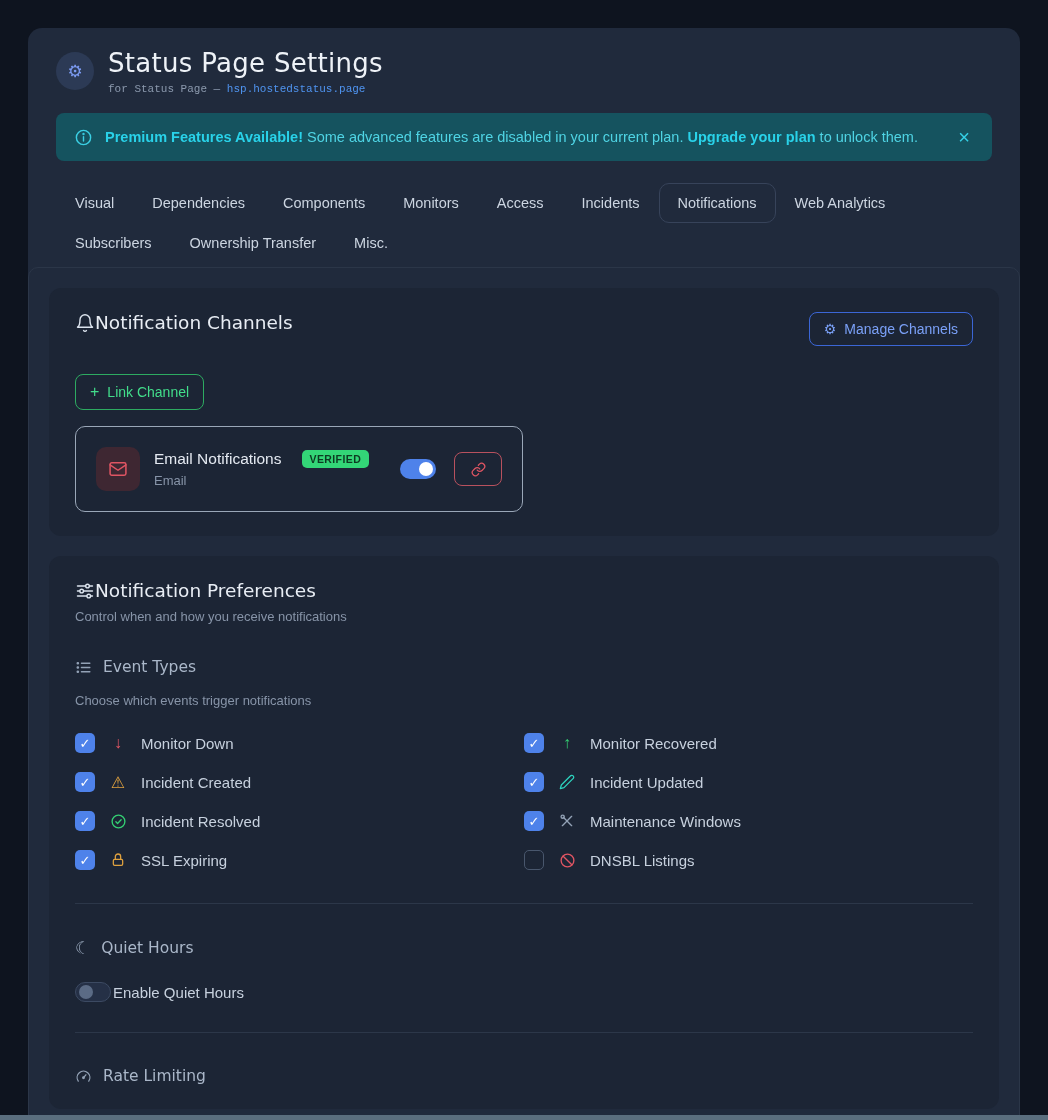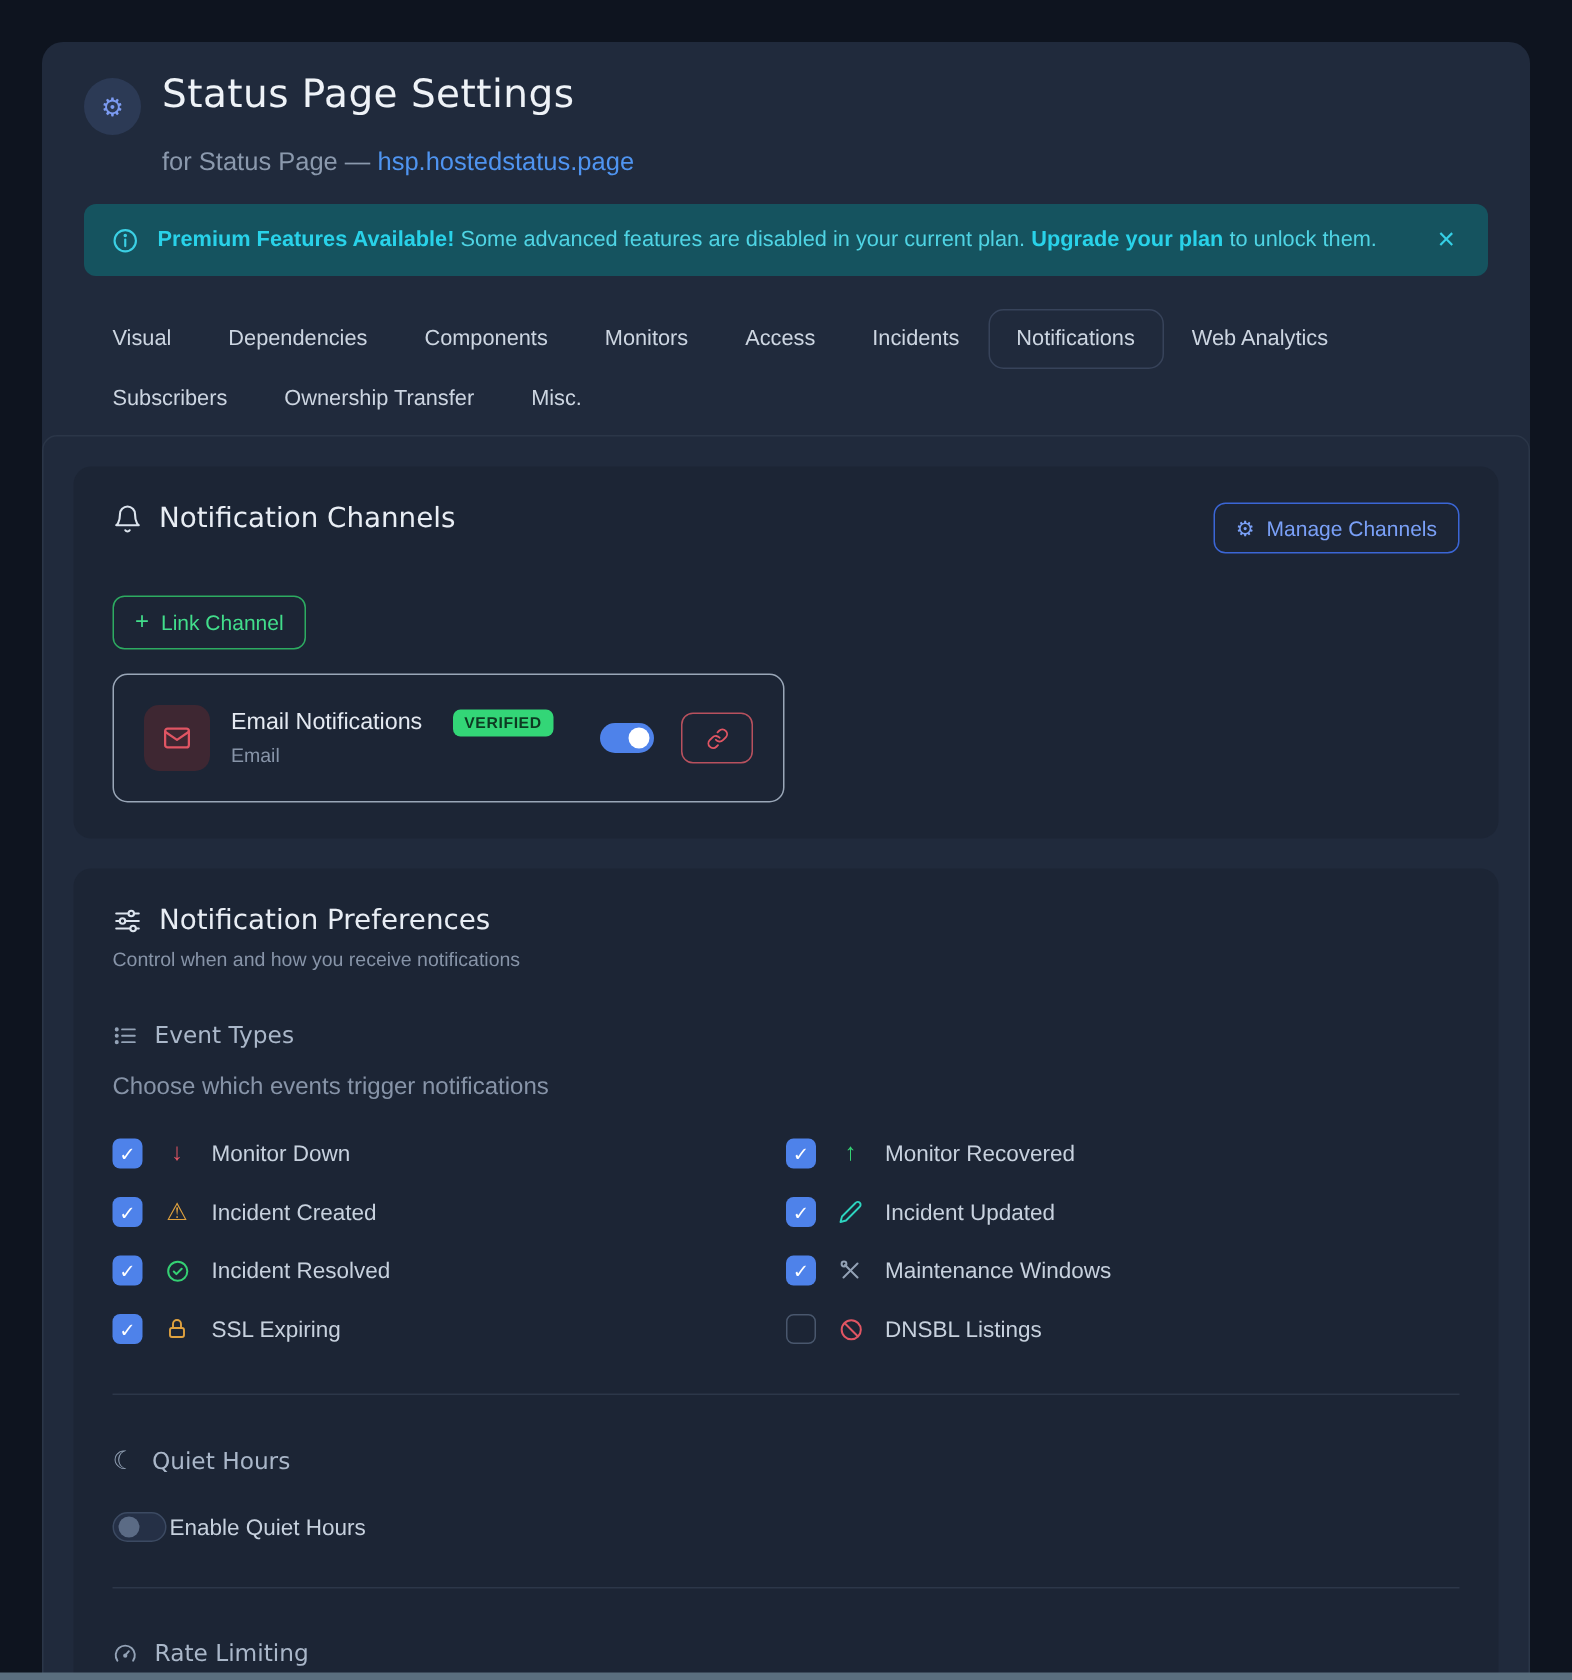--- a/index.html
+++ b/index.html
@@ -15,21 +15,21 @@
     background:#202a3c; border-radius:14px;
   }
   
   .hdr { display:flex; align-items:flex-start; gap:14px; padding:20px 28px 10px; }
   .hdr-badge {
     width:38px; height:38px; border-radius:50%; background:#2c3a55;
     display:flex; align-items:center; justify-content:center;
     color:#7c9bf2; font-size:17px; margin-top:4px;
   }
   .hdr-title { font-family:"DejaVu Sans", sans-serif; font-size:26px; font-weight:500; color:#eef2f7; letter-spacing:.3px; }
-  .hdr-sub { font-size:17px; color:#8b99ad; margin-top:20px; }
+  .hdr-sub { font-size:11px; color:#8b99ad; margin-top:5px;font-family:Liberation Mono, monospace; }
   .hdr-sub a { color:#4f94f0; text-decoration:none; }
   
   .banner {
     margin:8px 28px 0; background:#15535f; border-radius:8px;
     display:flex; align-items:center; gap:12px; padding:12px 18px;
     font-size:14.5px; color:#4fd4e4;
   }
   .banner b { color:#29d2e9; }
   .banner .spacer { flex:1; }
   .banner-close { background:none; border:none; color:#35d0e6; font-size:20px; line-height:1; cursor:pointer; padding:2px 4px; }
@@ -43,21 +43,21 @@
   .tab.active { border-color:#37435a; }
   .tabs .brk { flex-basis:100%; height:0; }
   
   .panel {
     margin:4px 0 0; border:1px solid #2b3648; border-radius:10px;
     padding:20px; min-height:980px; background:#202a3c;
   }
   .card { background:#1c2535; border-radius:12px; padding:24px 26px; }
   .card + .card { margin-top:20px; }
   .card-head { display:flex; justify-content:space-between; align-items:flex-start; }
-  .card-title { display:flex; align-items:center; gap:11px; font-family:"DejaVu Sans", sans-serif; font-size:18.5px; font-weight:500; color:#e8edf4; }
+  .card-title { display:flex; align-items:center; font-family:"DejaVu Sans", sans-serif; font-size:18.5px; font-weight:500; color:#e8edf4; }
   .card-sub { font-size:13px; color:#8794a8; margin-top:8px; }
   .btn {
     display:inline-flex; align-items:center; gap:8px; padding:8px 14px;
     background:transparent; border-radius:8px; font-size:14px; cursor:pointer;
     font-family:"Liberation Sans", sans-serif;
   }
   .btn-blue  { border:1px solid #3b66d6; color:#7aa0f7; }
   .btn-green { border:1px solid #2dab61; color:#42dd8b; }
   
   .chan-row2 { display:flex; justify-content:space-between; align-items:center; margin-top:28px; }
@@ -77,21 +77,21 @@
   }
   
   .toggle { width:36px; height:20px; border-radius:10px; position:relative; cursor:pointer; flex:0 0 auto; }
   .toggle.on  { background:#4e82ea; }
   .toggle.on::after  { content:""; position:absolute; right:3px; top:3px; width:14px; height:14px; border-radius:50%; background:#fff; }
   .toggle.off { background:#253046; border:1px solid #3c4a62; }
   .toggle.off::after { content:""; position:absolute; left:3px; top:2px; width:14px; height:14px; border-radius:50%; background:#5b6b85; }
   .email-toggle { margin-left:14px; }
   
   .subsec-head { display:flex; align-items:center; gap:11px; margin-top:34px; font-family:"DejaVu Sans", sans-serif; font-size:15.5px; color:#aab7c9; }
-  .subsec-sub { font-size:16px; color:#8794a8; margin-top:17px; }
+  .subsec-sub { font-size:13px; color:#8794a8; margin-top:17px; }
   .events { margin-top:22px; display:grid; grid-template-columns:1fr 1fr; row-gap:13px; max-width:920px; }
   .event { display:flex; align-items:center; gap:12px; height:26px; }
   .cb { width:20px; height:20px; border-radius:5px; flex:0 0 auto; cursor:pointer;
         display:flex; align-items:center; justify-content:center; font-size:13px; color:#fff; }
   .cb.checked { background:#4e82ea; }
   .cb.unchecked { background:transparent; border:1.5px solid #49576d; color:transparent; }
   .ev-ic { width:22px; display:flex; justify-content:center; align-items:center; font-size:16px; }
   .ev-label { font-size:15px; color:#c7d1de; }
   .divider { height:1px; background:#2c3749; margin-top:30px; }
   .qh-row { display:flex; align-items:center; gap:2px; margin-top:24px; font-size:15px; color:#c7d1de; }

